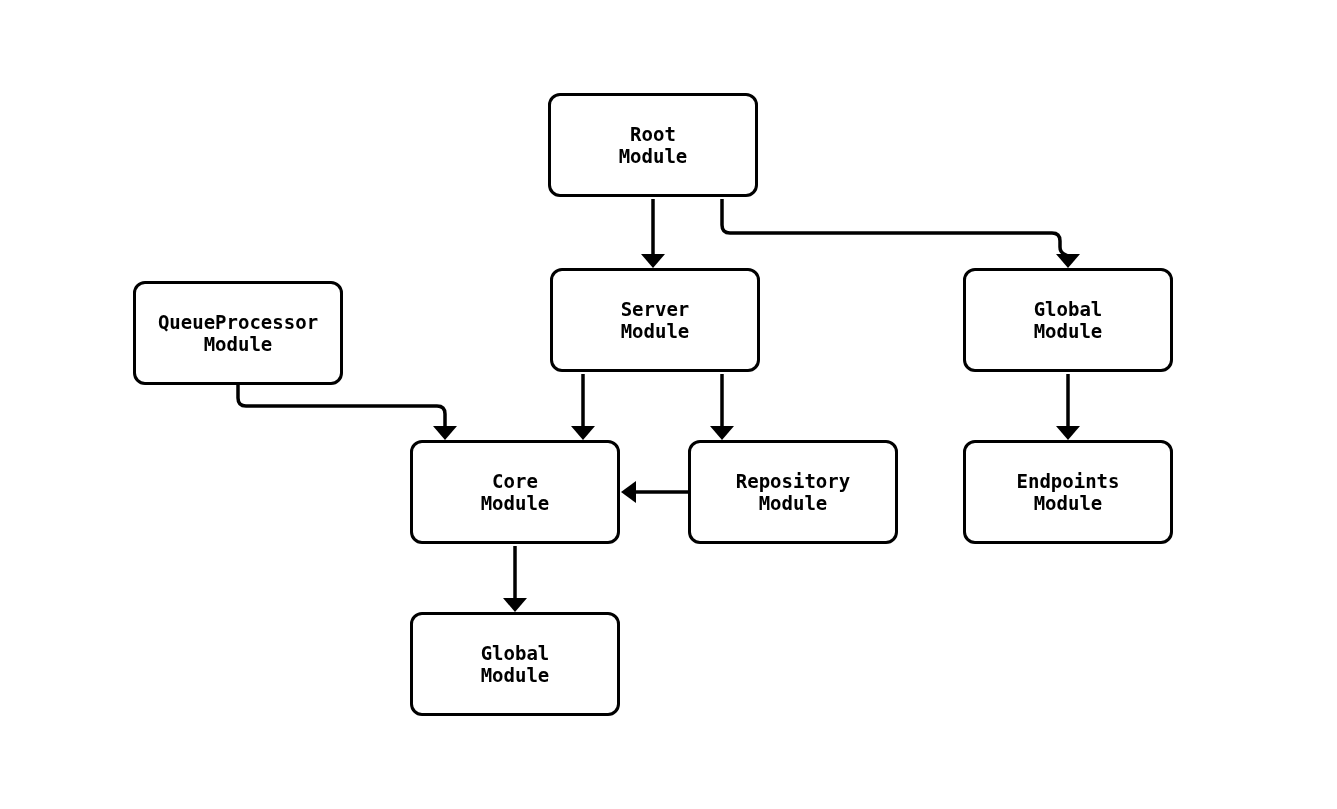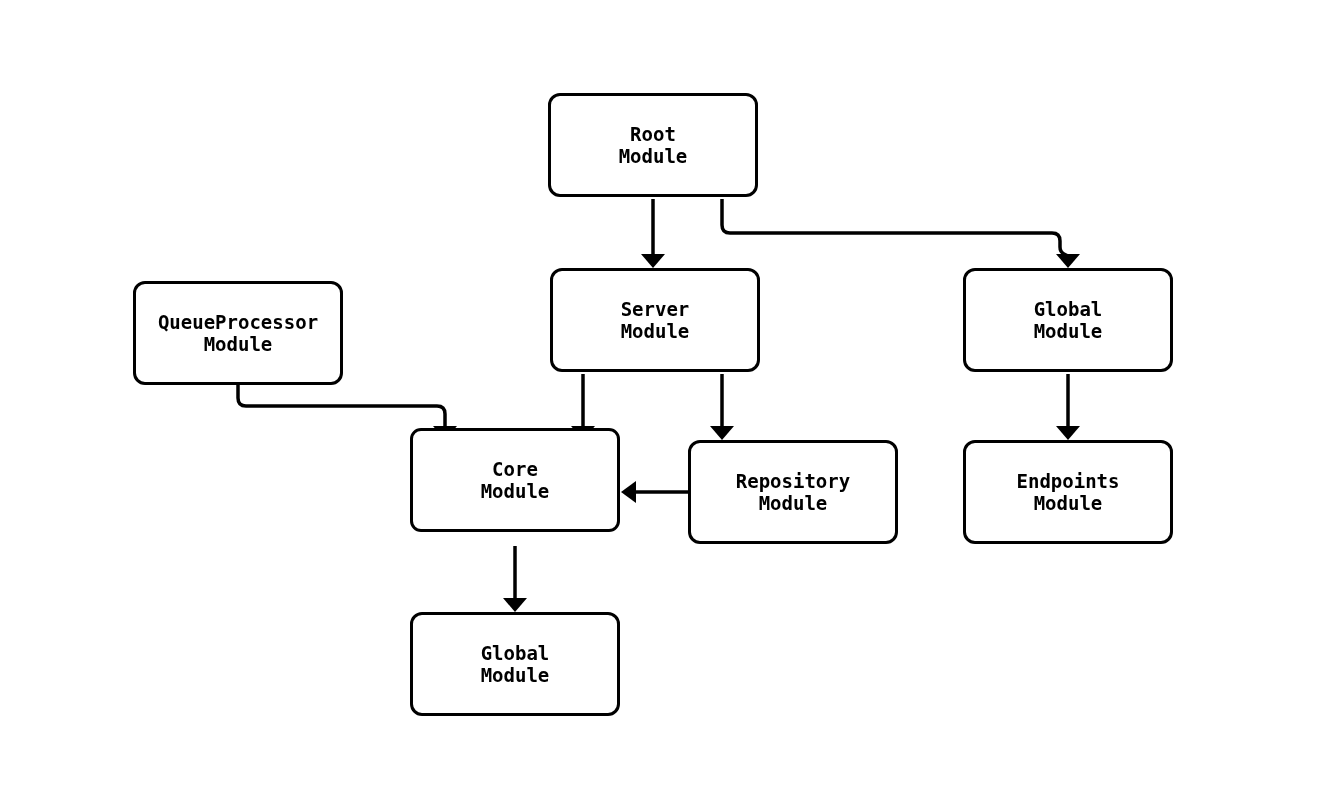--- a/index.html
+++ b/index.html
@@ -115,21 +115,21 @@
   <div class="node" style="left:550px; top:268px;">
     <span>Server</span>
     <span>Module</span>
   </div>
 
   <div class="node" style="left:963px; top:268px;">
     <span>Global</span>
     <span>Module</span>
   </div>
 
-  <div class="node" style="left:410px; top:428px;border-radius:11px;">
+  <div class="node" style="left:410px; top:440px;">
     <span>Core</span>
     <span>Module</span>
   </div>
 
   <div class="node" style="left:688px; top:440px;">
     <span>Repository</span>
     <span>Module</span>
   </div>
 
   <div class="node" style="left:963px; top:440px;">

